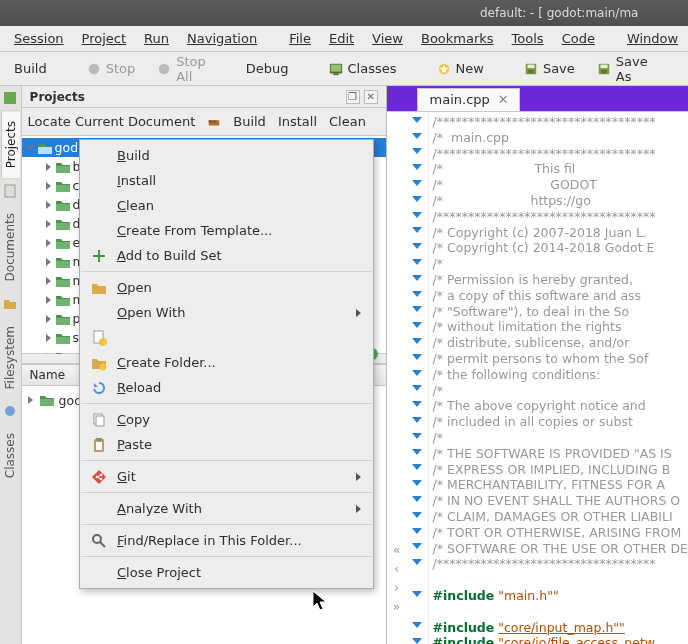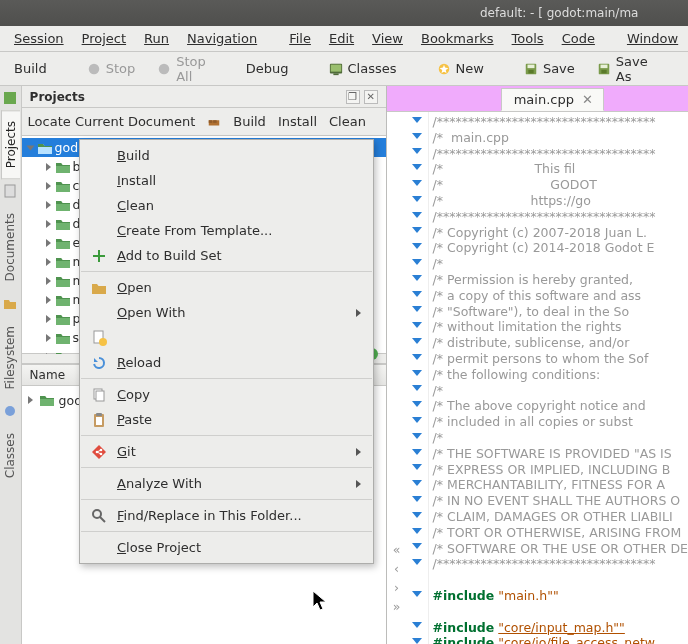--- a/index.html
+++ b/index.html
@@ -26,21 +26,21 @@
   .tree-row { display:flex; align-items:center; height:19px; padding-left:6px; gap:2px; font-size:12.5px;}
   .tree-row.sel { background:#247edb; color:#fff; }
   .tree-row.sel .folder path:first-child { fill:#b8e2ff; }
   .tri { width:0;height:0;border-left:5px solid #777;border-top:4px solid transparent;border-bottom:4px solid transparent; margin-right:2px;}
   .tri.open { transform:rotate(90deg); }
   .folder { width:16px; height:14px; }
   .name-hdr { height:22px; background:linear-gradient(#f4f4f2,#e5e5e3); border-bottom:1px solid #c8c8c6; border-top:1px solid #c8c8c6; padding:0 8px; display:flex; align-items:center; font-size:12px;}
   .fs-tree { background:#fff; flex:1; padding:4px 6px;}
   .fs-row { display:flex; align-items:center; height:20px; gap:4px; font-size:12.5px;}
   .editor-pane { flex:1; display:flex; flex-direction:column; background:#fff;}
-  .ed-tabs { height:26px; background:#f0abfc; border-bottom:1px solid #c8c8c6; display:flex; align-items:center; padding-left:30px; gap:8px;justify-content:center;}
+  .ed-tabs { height:26px; background:#6d28d9; border-bottom:1px solid #c8c8c6; display:flex; align-items:center; padding-left:30px; gap:8px;}
   .ed-tab { display:flex; align-items:center; gap:8px; background:#f9f9f7; border:1px solid #c8c8c6; border-bottom:1px solid #f9f9f7; padding:3px 10px 3px 12px; position:relative; top:1px; font-size:13px;}
   .ed-close { color:#888; font-weight:bold; cursor:default;}
   .code-area { display:flex; flex:1; overflow:hidden; font-family:"DejaVu Sans Mono","Liberation Mono",monospace; font-size:12.5px;}
   .gutter { width:22px; background:#fff; border-right:1px solid #eee; }
   .gut-row { height:15.8px; display:flex; align-items:center; justify-content:center;}
   .fold { width:0;height:0;border-top:6px solid #2a7fd4;border-left:5px solid transparent;border-right:5px solid transparent;}
   .nav-arrows { width:20px; display:flex; flex-direction:column; align-items:center; gap:4px; padding-top:430px; color:#999;}
   .code-lines { flex:1; padding:2px 0 2px 4px; white-space:pre; color:#999; line-height:15.8px;}
   .code-lines .kw { color:#007030; font-weight:bold;}
   .code-lines .str { color:#b05000;}
@@ -501,20 +501,29 @@
     <div class="ctx-item">
       <span class="ic">
         <svg width="16" height="16" viewBox="0 0 16 16">
           <rect x="3" y="1" width="9" height="12" fill="#fff" stroke="#999"></rect>
           <circle cx="12" cy="12" r="4" fill="#f6c245"></circle>
         </svg>
       </span>
     </div>
     <div class="ctx-item">
       <span class="ic">
+        <svg width="16" height="16" viewBox="0 0 16 14">
+          <path d="M1 3h5l1.5 2H15v8H1z" fill="#d9a94a"></path>
+          <circle cx="12" cy="11" r="3.5" fill="#f6c245"></circle>
+        </svg>
+      </span>
+      <span class="lbl"><span style="text-decoration:underline">C</span>reate Folder...</span>
+    </div>
+    <div class="ctx-item">
+      <span class="ic">
         <svg width="16" height="16" viewBox="0 0 16 16">
           <path d="M8 3a5 5 0 1 1-4.9 6" fill="none" stroke="#4a90d9" stroke-width="2"></path>
           <path d="M3 3v4h4z" fill="#4a90d9"></path>
         </svg>
       </span>
       <span class="lbl"><span style="text-decoration:underline">R</span>eload</span>
     </div>
     <div class="ctx-sep"></div>
     <div class="ctx-item">
       <span class="ic">

